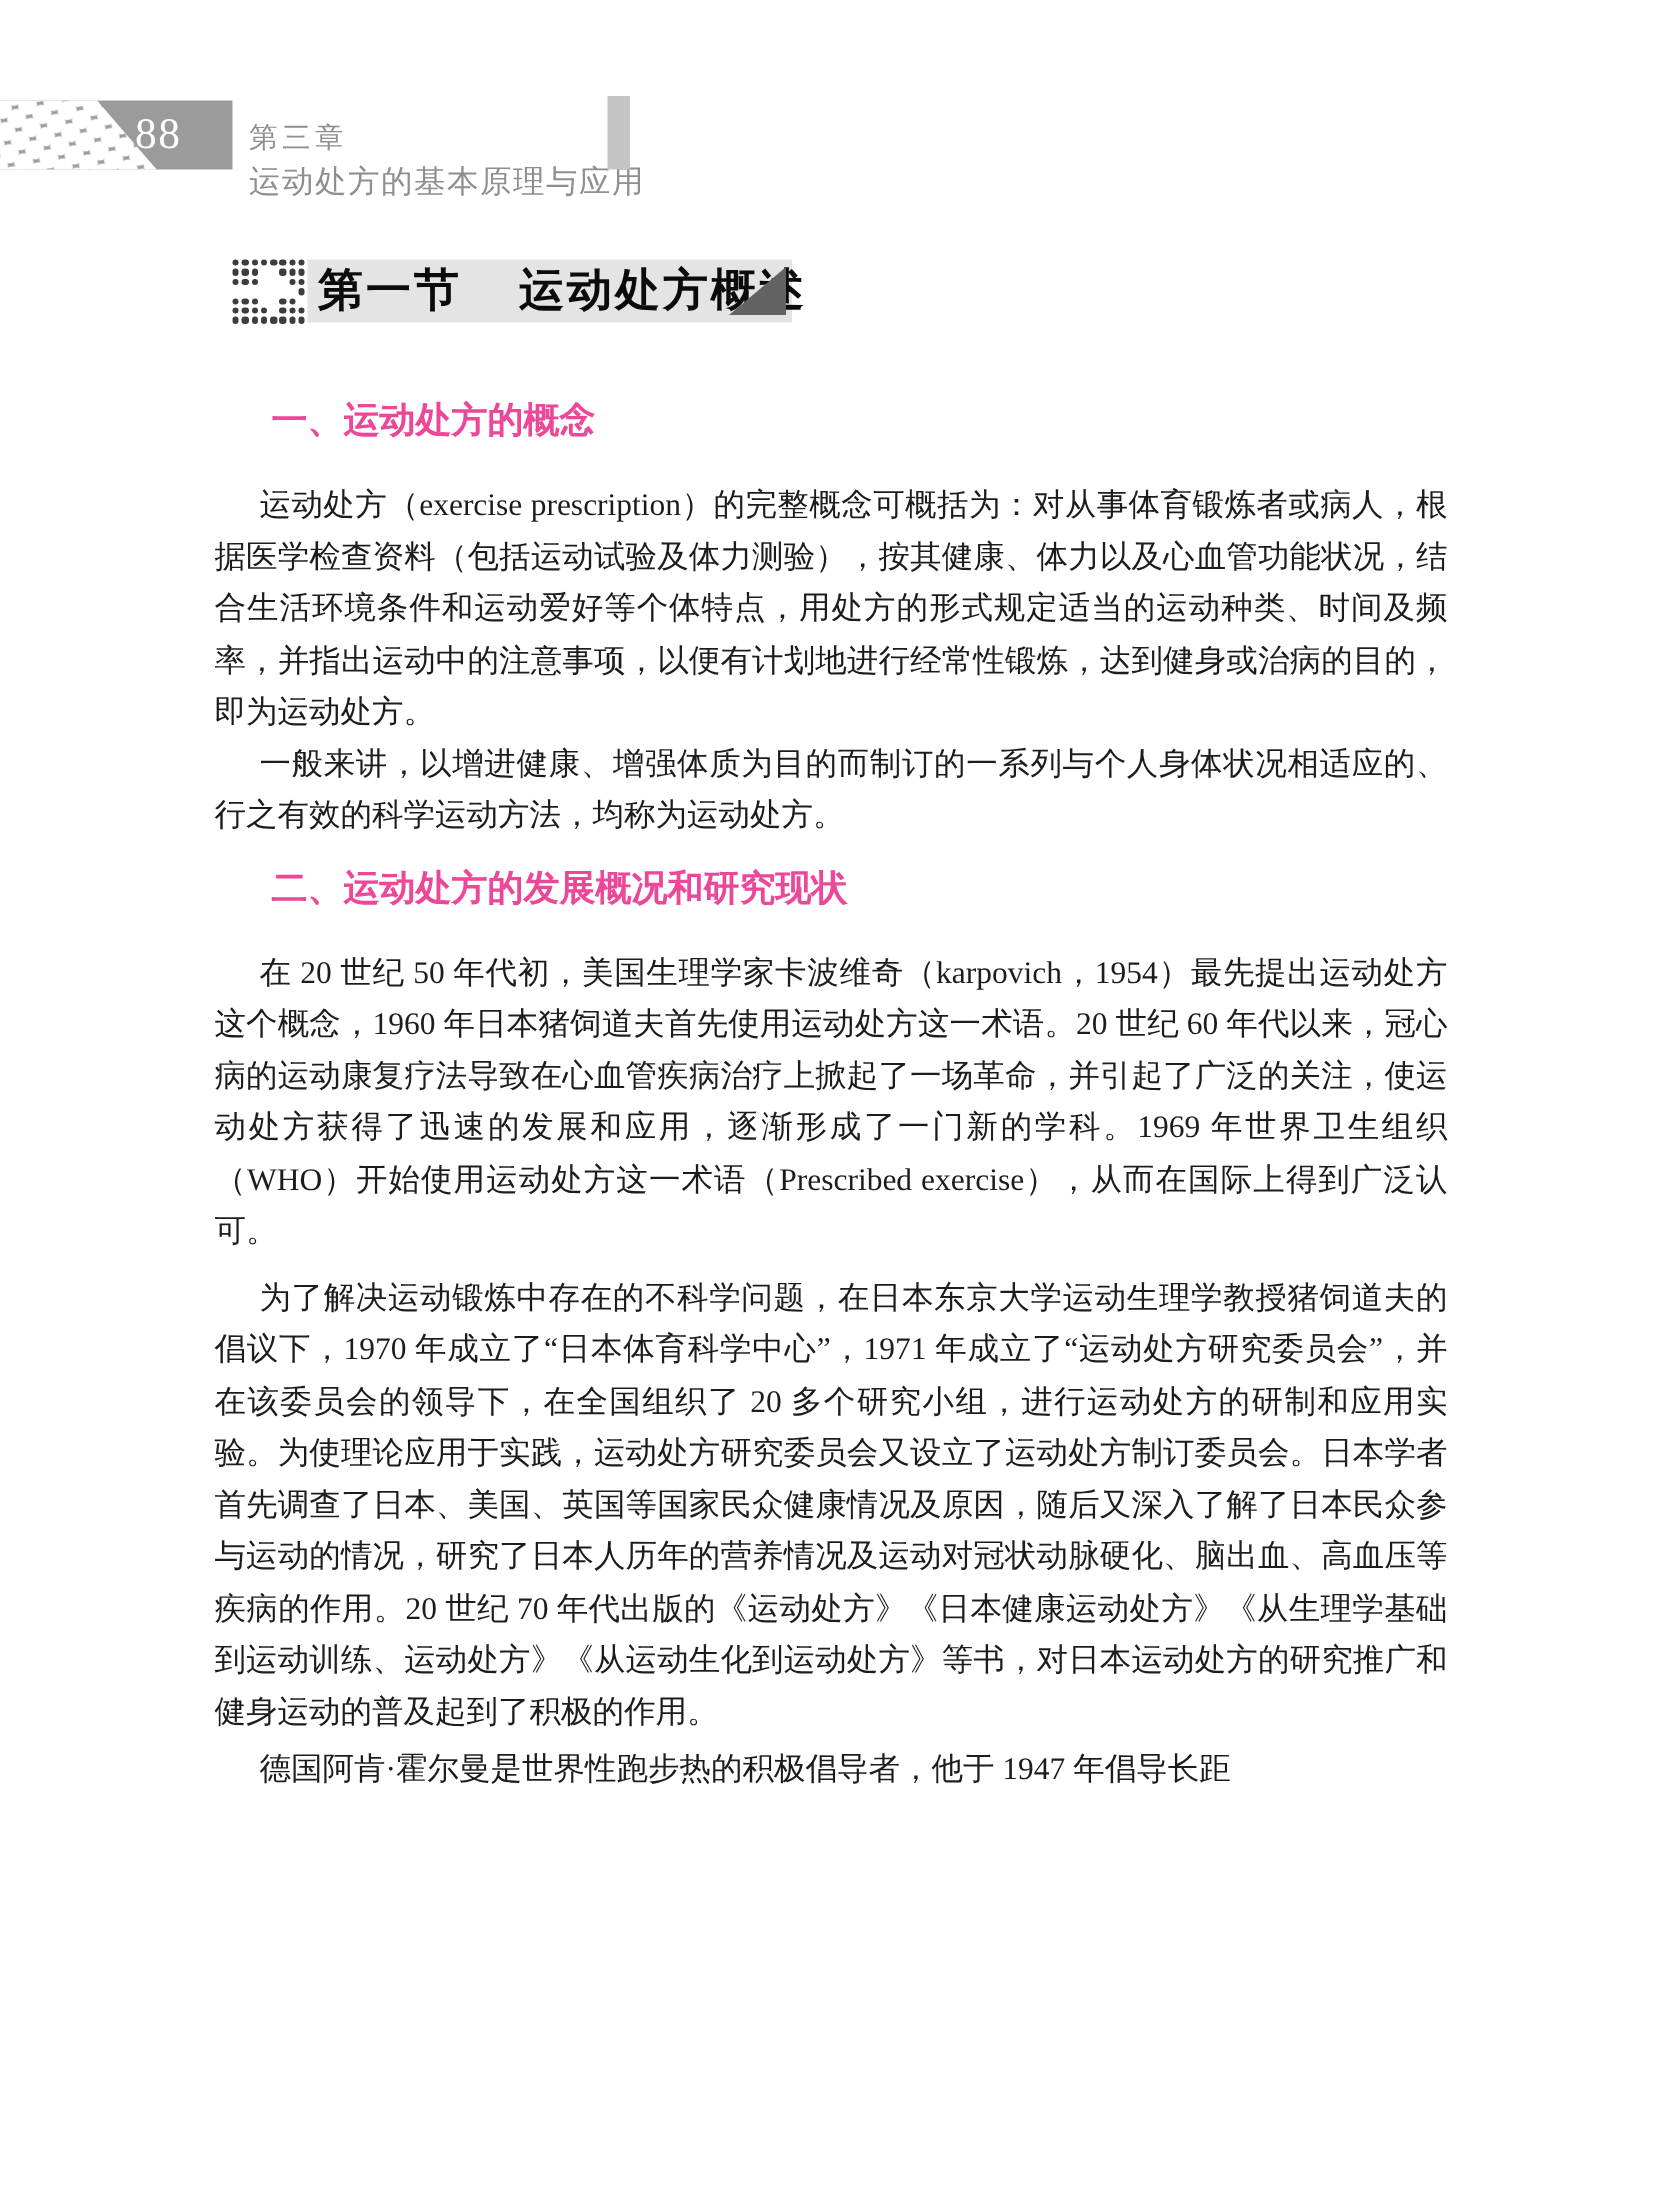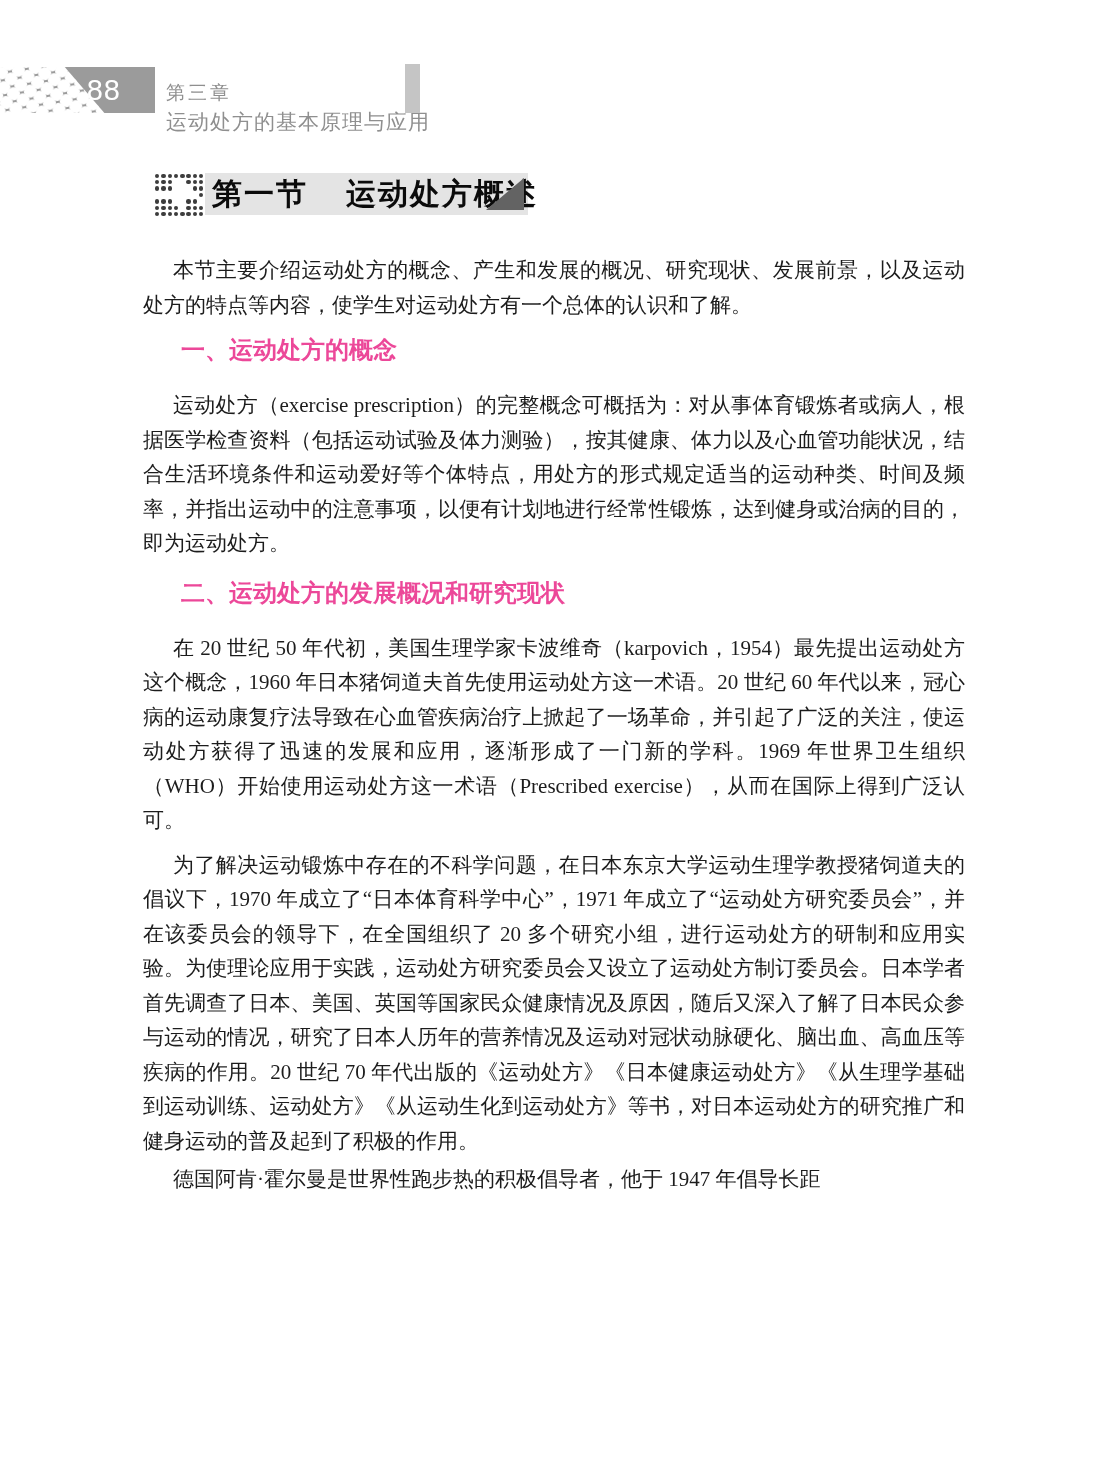--- a/index.html
+++ b/index.html
@@ -41,21 +41,21 @@
       radial-gradient(circle, #ffffff 6px, rgba(255,255,255,0) 6.8px);
     background-size: 17px 15px, 17px 15px;
     background-position: 0 0, 8.5px 7.5px;
     clip-path: polygon(0 0, 58% 0, 100% 100%, 0 100%);
   }
   .pagenum {
     position: absolute;
     right: 34px; top: 50%;
     transform: translateY(-50%);
     color: #ffffff;
-    font-family: Liberation Sans, sans-serif;
+    font-family: Liberation Serif, serif;
     font-size: 29px;
     letter-spacing: 1px;
   }
   .chapter {
     position: absolute;
     left: 166px; top: 56px;
     font-family: "Liberation Sans", "DejaVu Sans", sans-serif;
     color: var(--header-text);
     margin-top: 22px;
   }
@@ -157,24 +157,24 @@
       <div class="dotrow"><span class="dot"></span><span class="dot"></span><span class="dot"></span><span class="dot"></span><span class="dot"></span><span class="dot"></span><span class="dot"></span><span class="dot"></span></div>
     </div>
   <div class="titlebar">
     <div class="title-text">
       <span>第一节</span><span class="sec-title">运动处方概述</span>
     </div>
     <span class="triangle"></span>
   </div>
 
   <main>
-    <p class="para">本节主要介绍运动处方的概念、产生和发展的概况、研究现状、发展前景，以及运动处方的特点等内容，使学生对运动处方有一个总体的认识和了解。</p>
 
     <h2 class="bodyhead">一、运动处方的概念</h2>
     <p class="para">运动处方（exercise prescription）的完整概念可概括为：对从事体育锻炼者或病人，根据医学检查资料（包括运动试验及体力测验），按其健康、体力以及心血管功能状况，结合生活环境条件和运动爱好等个体特点，用处方的形式规定适当的运动种类、时间及频率，并指出运动中的注意事项，以便有计划地进行经常性锻炼，达到健身或治病的目的，即为运动处方。</p>
+    <p class="para">一般来讲，以增进健康、增强体质为目的而制订的一系列与个人身体状况相适应的、行之有效的科学运动方法，均称为运动处方。</p>
 
     <h2 class="bodyhead second">二、运动处方的发展概况和研究现状</h2>
     <p class="para">在 20 世纪 50 年代初，美国生理学家卡波维奇（karpovich，1954）最先提出运动处方这个概念，1960 年日本猪饲道夫首先使用运动处方这一术语。20 世纪 60 年代以来，冠心病的运动康复疗法导致在心血管疾病治疗上掀起了一场革命，并引起了广泛的关注，使运动处方获得了迅速的发展和应用，逐渐形成了一门新的学科。1969 年世界卫生组织（WHO）开始使用运动处方这一术语（Prescribed exercise），从而在国际上得到广泛认可。</p>
     <p class="para mt10">为了解决运动锻炼中存在的不科学问题，在日本东京大学运动生理学教授猪饲道夫的倡议下，1970 年成立了“日本体育科学中心”，1971 年成立了“运动处方研究委员会”，并在该委员会的领导下，在全国组织了 20 多个研究小组，进行运动处方的研制和应用实验。为使理论应用于实践，运动处方研究委员会又设立了运动处方制订委员会。日本学者首先调查了日本、美国、英国等国家民众健康情况及原因，随后又深入了解了日本民众参与运动的情况，研究了日本人历年的营养情况及运动对冠状动脉硬化、脑出血、高血压等疾病的作用。20 世纪 70 年代出版的《运动处方》《日本健康运动处方》《从生理学基础到运动训练、运动处方》《从运动生化到运动处方》等书，对日本运动处方的研究推广和健身运动的普及起到了积极的作用。</p>
     <p class="para mt4">德国阿肯·霍尔曼是世界性跑步热的积极倡导者，他于 1947 年倡导长距</p>
   </main>
 
 </div>
 
 </body></html>

